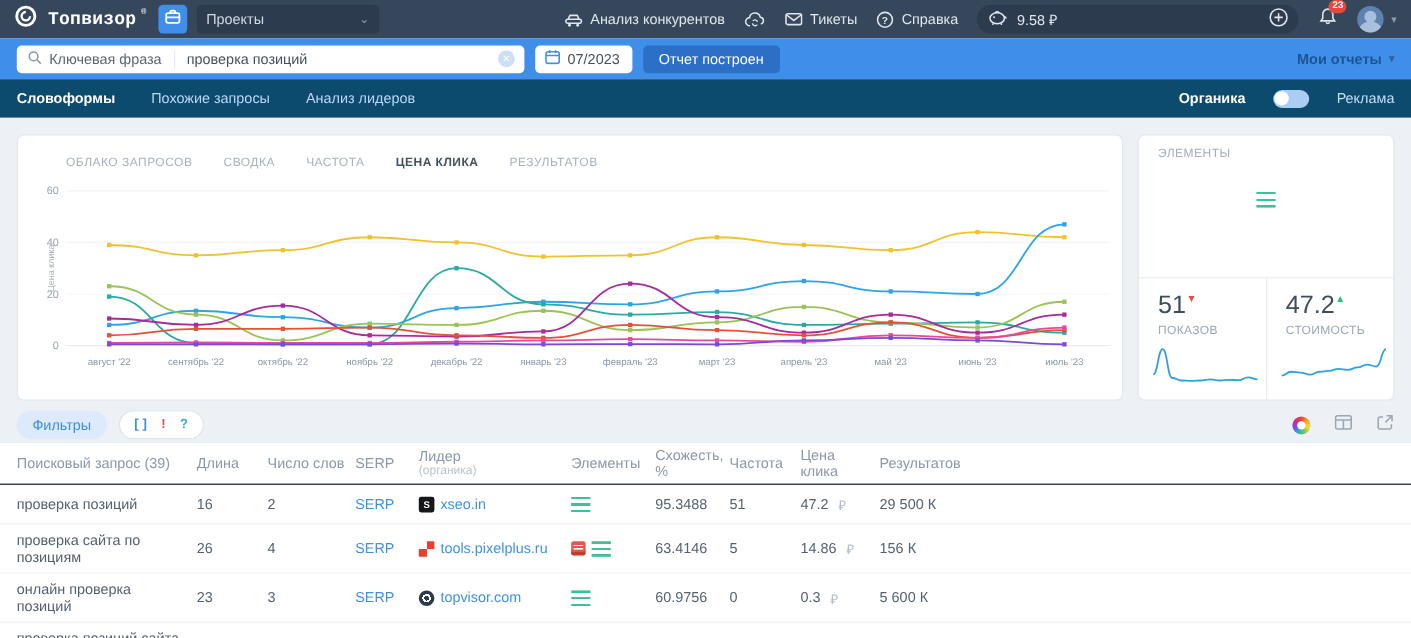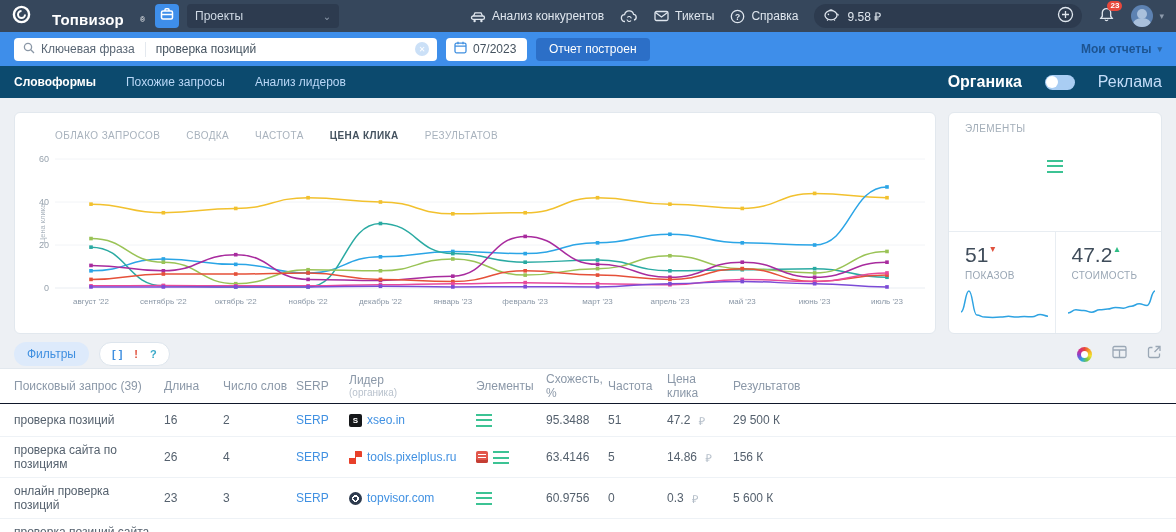--- a/index.html
+++ b/index.html
@@ -1,21 +1,21 @@
 <!DOCTYPE html>
 <html><head>
 <meta charset="utf-8">
 <style>
   * { margin:0; padding:0; box-sizing:border-box; }
   html,body { width:1176px; height:532px; }
   body { font-family:"Liberation Sans", sans-serif; background:#edf0f4; position:relative; overflow:hidden; color:#55616e; }
 
   
   .topbar { position:absolute; top:0; left:0; width:1176px; height:32px; background:#36475c; display:flex; align-items:center; padding:0 12px; }
-  .brand { display:flex; align-items:flex-end; gap:21px; }
+  .brand { display:flex; align-items:center; gap:9px;font-family:Liberation Mono, monospace; }
   .brand-name { color:#fff; font-weight:bold; font-size:15px; letter-spacing:.2px; }
   .brand-reg { color:#fff; font-size:7px; vertical-align:top; position:relative; top:-5px; }
   .case-btn { width:24px; height:24px; background:#3e8eea; border-radius:4px; margin-left:10px; display:flex; align-items:center; justify-content:center; }
   .proj-dd { margin-left:8px; width:152px; height:24px; background:#2d3b4f; border-radius:4px; display:flex; align-items:center; padding:0 8px; color:#cfd9e4; font-size:12px; }
   .proj-dd .chev { margin-left:auto; color:#8d9aab; font-size:10px; }
   .top-right { margin-left:auto; display:flex; align-items:center; gap:16px; }
   .top-item { display:flex; align-items:center; gap:6px; color:#dfe6ee; font-size:12px; cursor:default; }
   .top-item svg { display:block; }
   .balance-pill { display:flex; align-items:center; gap:7px; background:#2d3b4f; border-radius:12px; height:24px; padding:0 8px 0 9px; color:#dfe6ee; font-size:12px; width:268px; }
   .balance-pill .spacer { flex:1; }
@@ -35,21 +35,21 @@
   .kw-value { padding-left:10px; flex:1; border:none; outline:none; font-size:12px; color:#44525f; font-family:inherit; background:transparent; }
   .clear-x { width:14px; height:14px; border-radius:50%; background:#cbe0f7; color:#fff; font-size:8px; display:flex; align-items:center; justify-content:center; }
   .date-box { width:81px; padding:0 8px; gap:6px; }
   .report-btn { height:23px; background:#2c6fc7; border:none; border-radius:4px; color:#fff; font-size:12px; padding:0 13px; font-family:inherit; }
   .my-reports { margin-left:auto; color:#1d5491; font-weight:bold; font-size:12px; display:flex; align-items:center; gap:6px;text-align:center; }
   .my-reports .chev { color:#2a649f; font-size:9px; }
 
   .tabsrow { position:absolute; top:66px; left:0; width:1176px; height:32px; background:#0c4a6e; display:flex; align-items:center; padding:0 14px; gap:30px; }
   .nav-tab { font-size:12px; color:#b9d7f7; }
   .nav-tab.active { color:#fff; font-weight:bold; }
-  .toggle-zone { margin-left:auto; display:flex; align-items:center; gap:23px; font-size:16px;justify-content:center; }
+  .toggle-zone { margin-left:auto; display:flex; align-items:center; gap:23px; font-size:12px;justify-content:center; }
   .tg-on { color:#fff; font-weight:bold; }
   .tg-off { color:#c4ddf9; }
   .switch { width:30px; height:15px; border-radius:8px; background:#a9cdf3; position:relative; }
   .switch .knob { position:absolute; left:1.5px; top:1.5px; width:12px; height:12px; border-radius:50%; background:#fff; }
 
   
   .card { position:absolute; background:#fff; border:1px solid #e2e8ee; border-radius:6px; }
   .chart-card { left:14px; top:112px; width:922px; height:222px; }
   .chart-tabs { display:flex; gap:26px; padding:17px 0 0 40px; }
   .ctab { font-size:10px; letter-spacing:.4px; color:#a8b2bd; }

